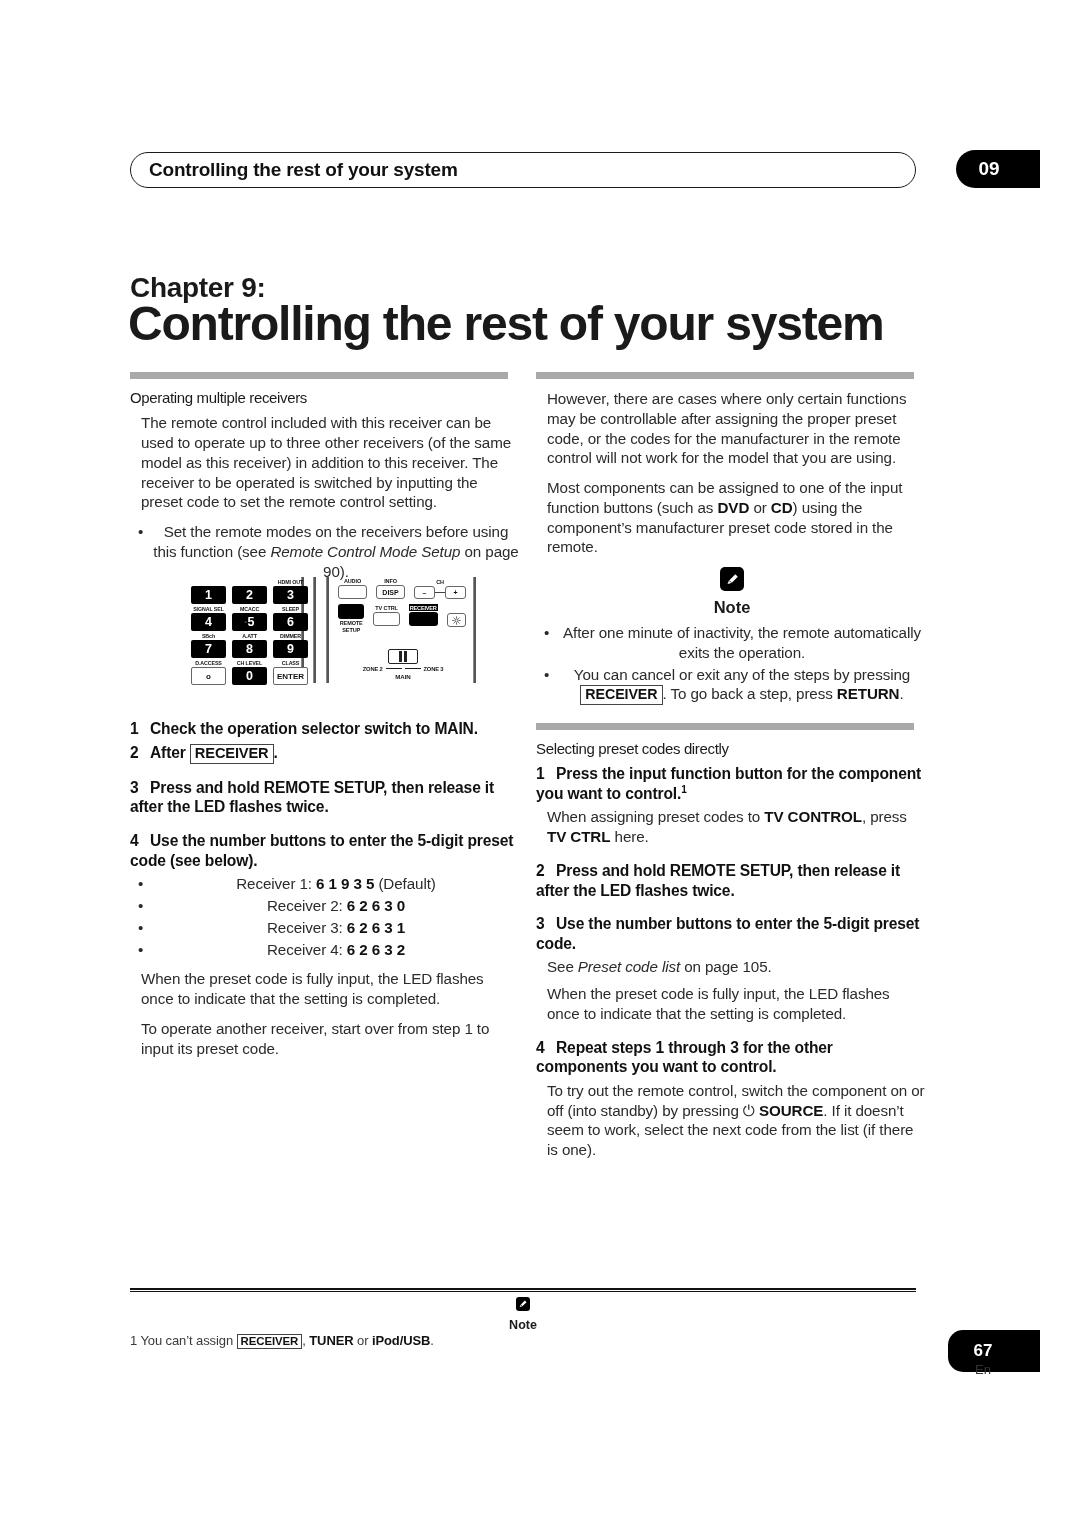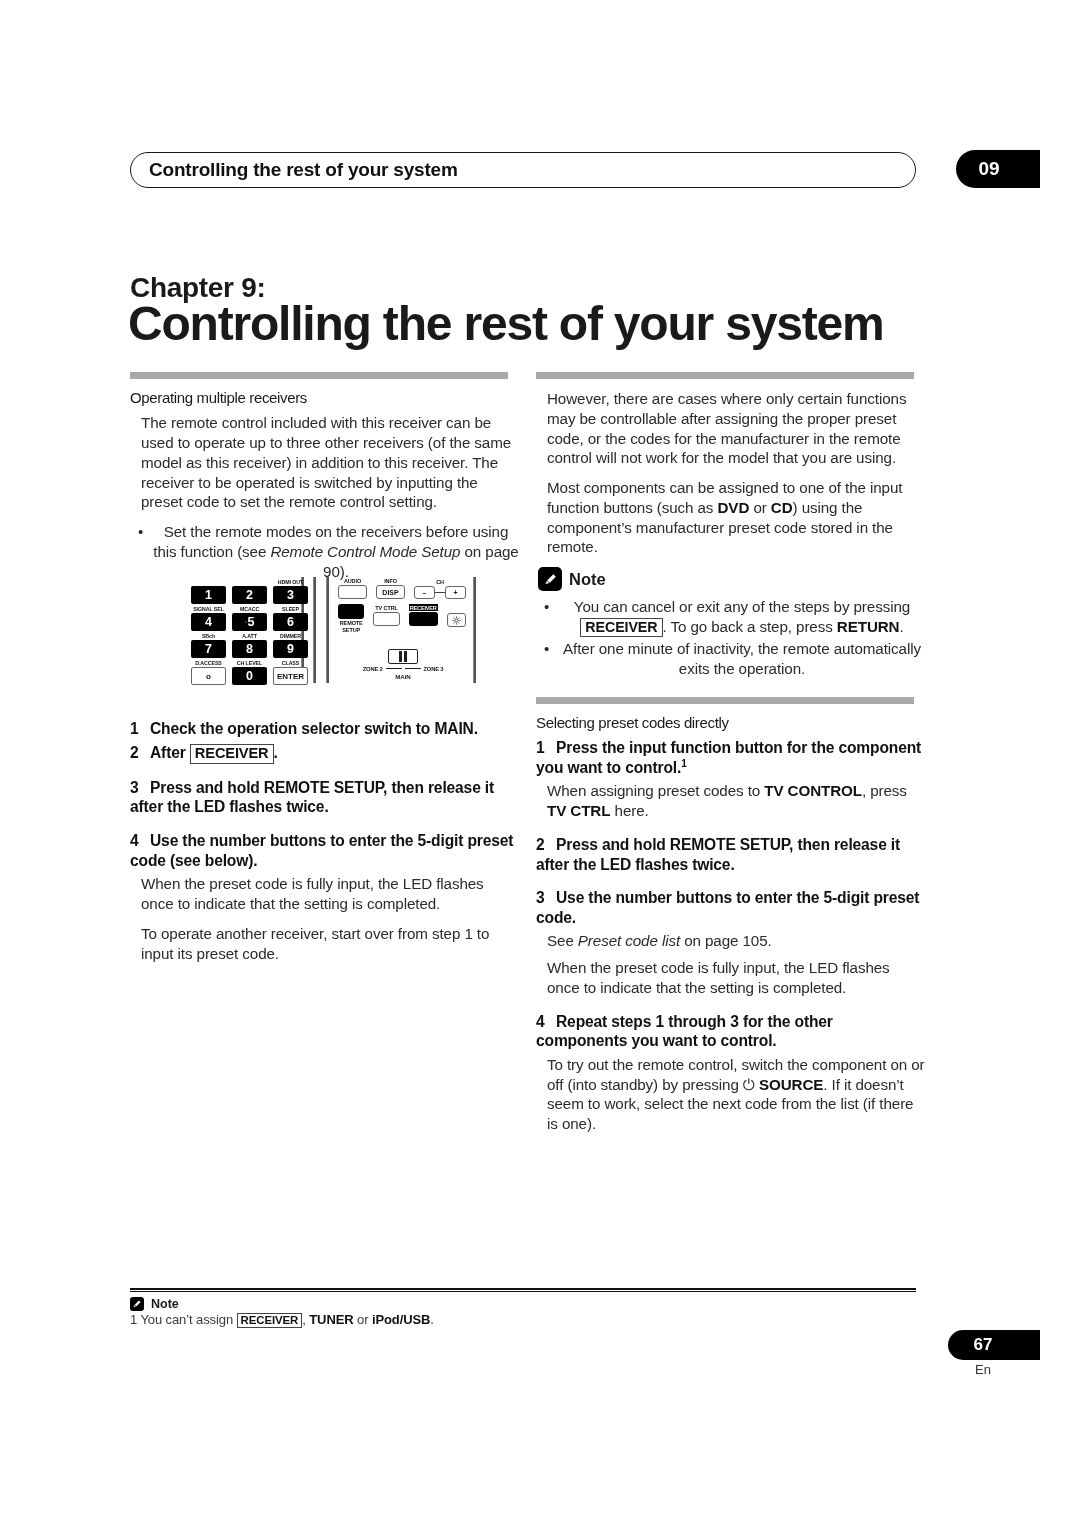--- a/index.html
+++ b/index.html
@@ -138,20 +138,21 @@
     vertical-align: baseline;
   }
 
   sup { font-size: 0.65em; vertical-align: super; font-weight: bold; }
 
   
   .note-head {
     display: flex; align-items: center;
     gap: 7px;
     margin: 4px 0 6px 2px;
+    flex-direction: column;
   }
   .note-icon {
     width: 24px; height: 24px;
     background: #000;
     border-radius: 5px;
     display: flex; align-items: center; justify-content: center;
   }
   .note-label { font-size: 16.5px; font-weight: bold; }
 
   
@@ -268,21 +269,21 @@
     font-size: 13px;
     color: #3a3a3a;
     letter-spacing: -0.1px;
   }
   .footnote-text .chip { font-size: 0.88em; padding: 0 3px; }
 
   
   .page-tab {
     position: absolute;
     left: 948px; top: 1330px;
-    width: 92px; height: 30px;
+    width: 92px; height: 42px;
     background: #000;
     border-radius: 15px 0 0 15px;
     color: #fff;
     font-size: 17px; font-weight: bold;
     display: flex; align-items: center; justify-content: center;
     padding-right: 22px;
   }
   .page-lang {
     position: absolute;
     left: 948px; top: 1362px;
@@ -317,20 +318,26 @@
   <div style="height:128px"></div>
 
   <p class="step"><span class="num">1</span><span>Check the operation selector switch to MAIN.</span></p>
 
   <p class="step"><span class="num">2</span><span>After </span><span class="chip">RECEIVER</span><span>.</span></p>
 
   <p class="step step-gap"><span class="num">3</span><span>Press and hold REMOTE SETUP, then release it after the LED flashes twice.</span></p>
 
   <p class="step step-gap"><span class="num">4</span><span>Use the number buttons to enter the 5-digit preset code (see below).</span></p>
 
+  <ul class="bullets">
+    <li><span>Receiver 1: </span><b>6 1 9 3 5</b><span> (Default)</span></li>
+    <li><span>Receiver 2: </span><b>6 2 6 3 0</b></li>
+    <li><span>Receiver 3: </span><b>6 2 6 3 1</b></li>
+    <li><span>Receiver 4: </span><b>6 2 6 3 2</b></li>
+  </ul>
 
   <p class="body">When the preset code is fully input, the LED flashes once to indicate that the setting is completed.</p>
   <p class="body">To operate another receiver, start over from step 1 to input its preset code.</p>
 </div>
 
 <div class="remote">
 
   <div class="vbar" style="left:118px"></div>
   <div class="vbar" style="left:130px"></div>
   <div class="vbar" style="left:143px"></div>
@@ -479,22 +486,22 @@
     <span class="note-icon">
       <svg width="15" height="15" viewBox="0 0 24 24">
         <path d="M4 19 L6.5 13.5 L16.5 3.5 L20.5 7.5 L10.5 17.5 Z" fill="#fff"></path>
         <path d="M6.5 13.5 L10.5 17.5" stroke="#000" stroke-width="1.3"></path>
       </svg>
     </span>
     <span class="note-label">Note</span>
   </div>
 
   <ul class="bullets">
+    <li>After one minute of inactivity, the remote automatically exits the operation.</li>
     <li><span>You can cancel or exit any of the steps by pressing </span><span class="chip">RECEIVER</span><span>. To go back a step, press </span><b>RETURN</b><span>.</span></li>
-    <li>After one minute of inactivity, the remote automatically exits the operation.</li>
   </ul>
 
   <div style="height:8px"></div>
 
   <div class="rule short"></div>
   <h2 class="section">Selecting preset codes directly</h2>
 
   <p class="step"><span class="num">1</span><span>Press the input function button for the component you want to control.</span><sup>1</sup></p>
   <p class="body"><span>When assigning preset codes to </span><b>TV CONTROL</b><span>, press </span><b>TV CTRL</b><span> here.</span></p>
 

